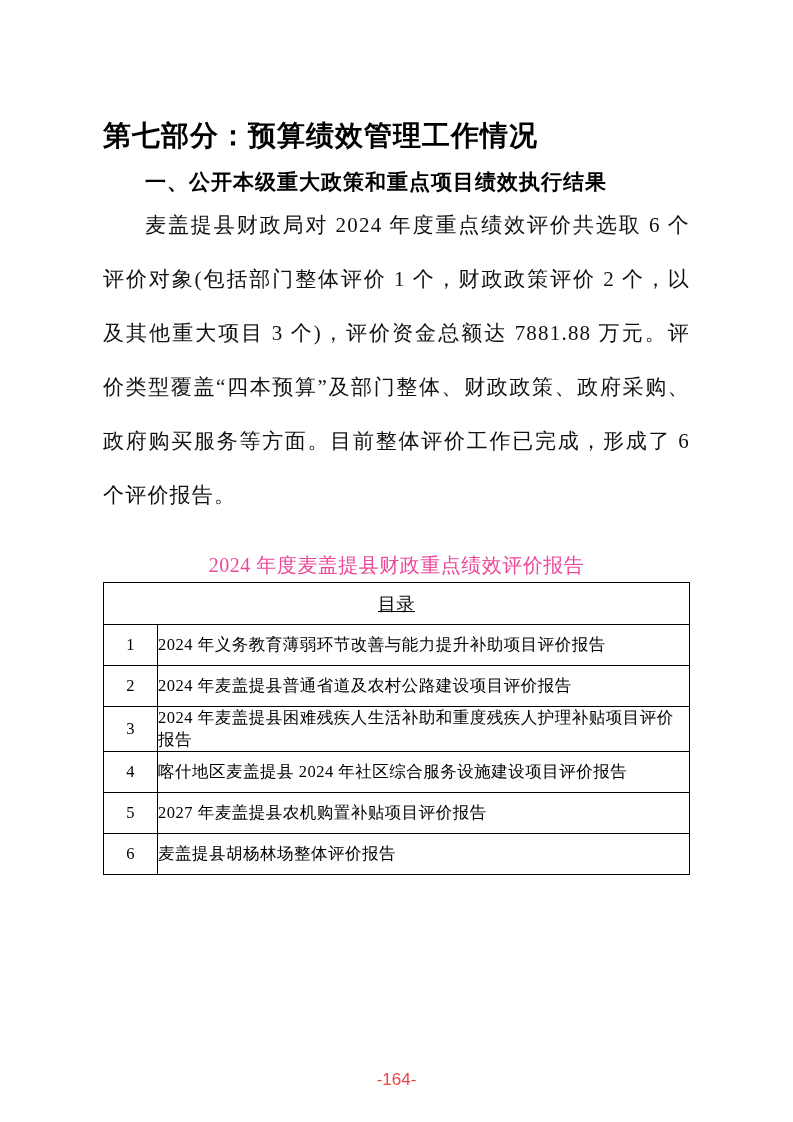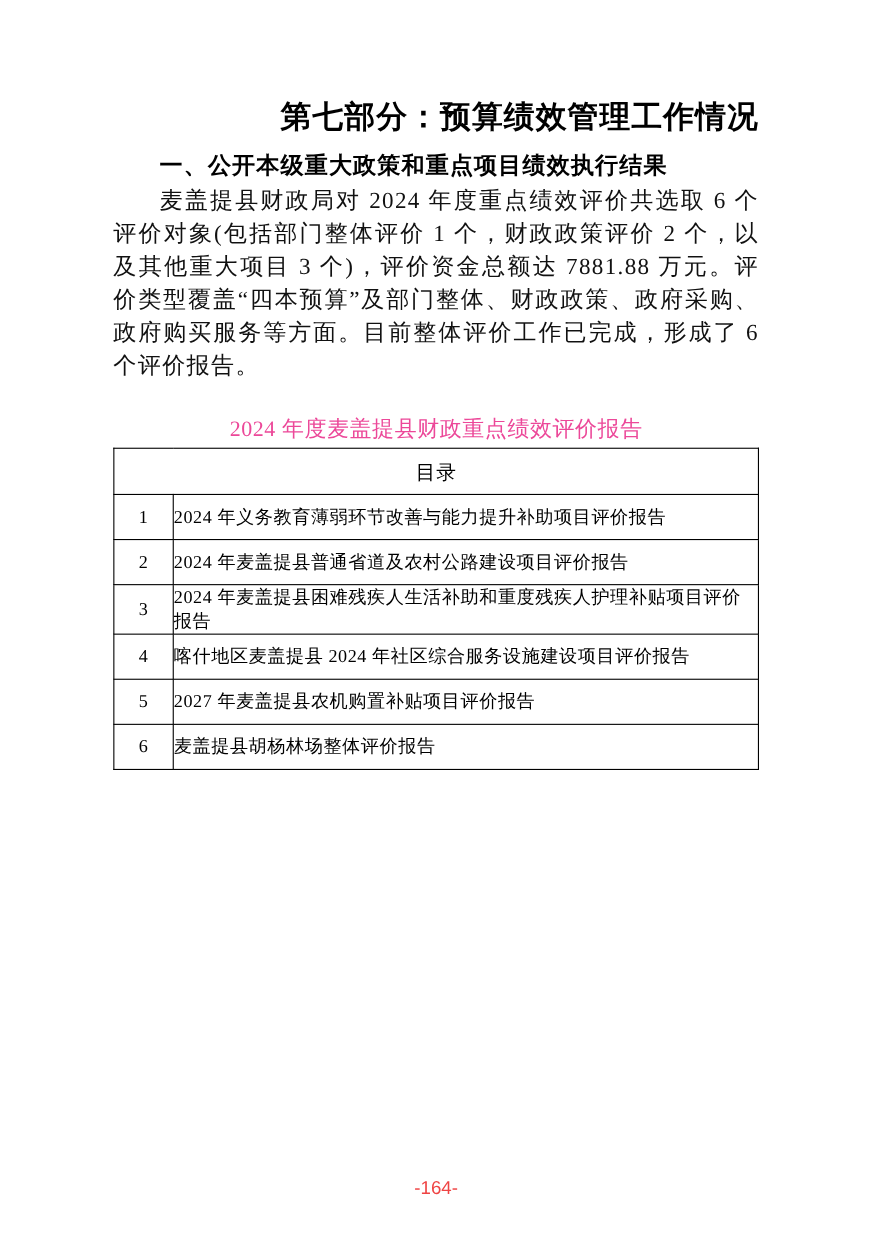--- a/index.html
+++ b/index.html
@@ -16,43 +16,43 @@
     font-family: "Liberation Serif", "DejaVu Serif", serif;
     overflow: hidden;
   }
   .content {
     position: absolute;
     left: 103px;
     width: 587px;
     top: 0;
   }
   .doc-title {
-    margin-top: 89px;
-    text-align: right;
+    margin-top: 120px;
+    text-align: left;
     font-size: 28px;
     line-height: 36px;
     font-weight: bold;
-    font-family: Liberation Serif, serif;
+    font-family: Liberation Mono, monospace;
     letter-spacing: 1px;
     color: #000000;
   }
   .section-heading {
     margin-top: 12px;
     padding-left: 42px;
     font-size: 21px;
     line-height: 27px;
     font-weight: bold;
     font-family: "Liberation Sans", "DejaVu Sans", sans-serif;
     letter-spacing: 1px;
     color: #000000;
   }
   .body-paragraph {
     margin: 0;
     font-size: 21px;
-    line-height: 30px;
+    line-height: 54px;
     text-align: justify;
     text-indent: 2em;
     letter-spacing: 1.2px;
     color: #111111;
   }
   .body-paragraph.first {
     margin-top: 3px;
   }
   .table-caption {
     margin-top: 31px;
@@ -72,20 +72,21 @@
   }
   table.report-table td {
     border: 1.5px solid #000000;
     padding: 0;
     letter-spacing: 0.5px;
   }
   td.catalog-cell {
     height: 41px;
     text-align: center;
     font-size: 18px;
+    text-decoration: underline;
   }
   td.colhead-index {
     height: 40px;
     text-align: center;
     font-size: 17px;
   }
   td.colhead-report {
     height: 40px;
     text-align: center;
     font-size: 17px;

